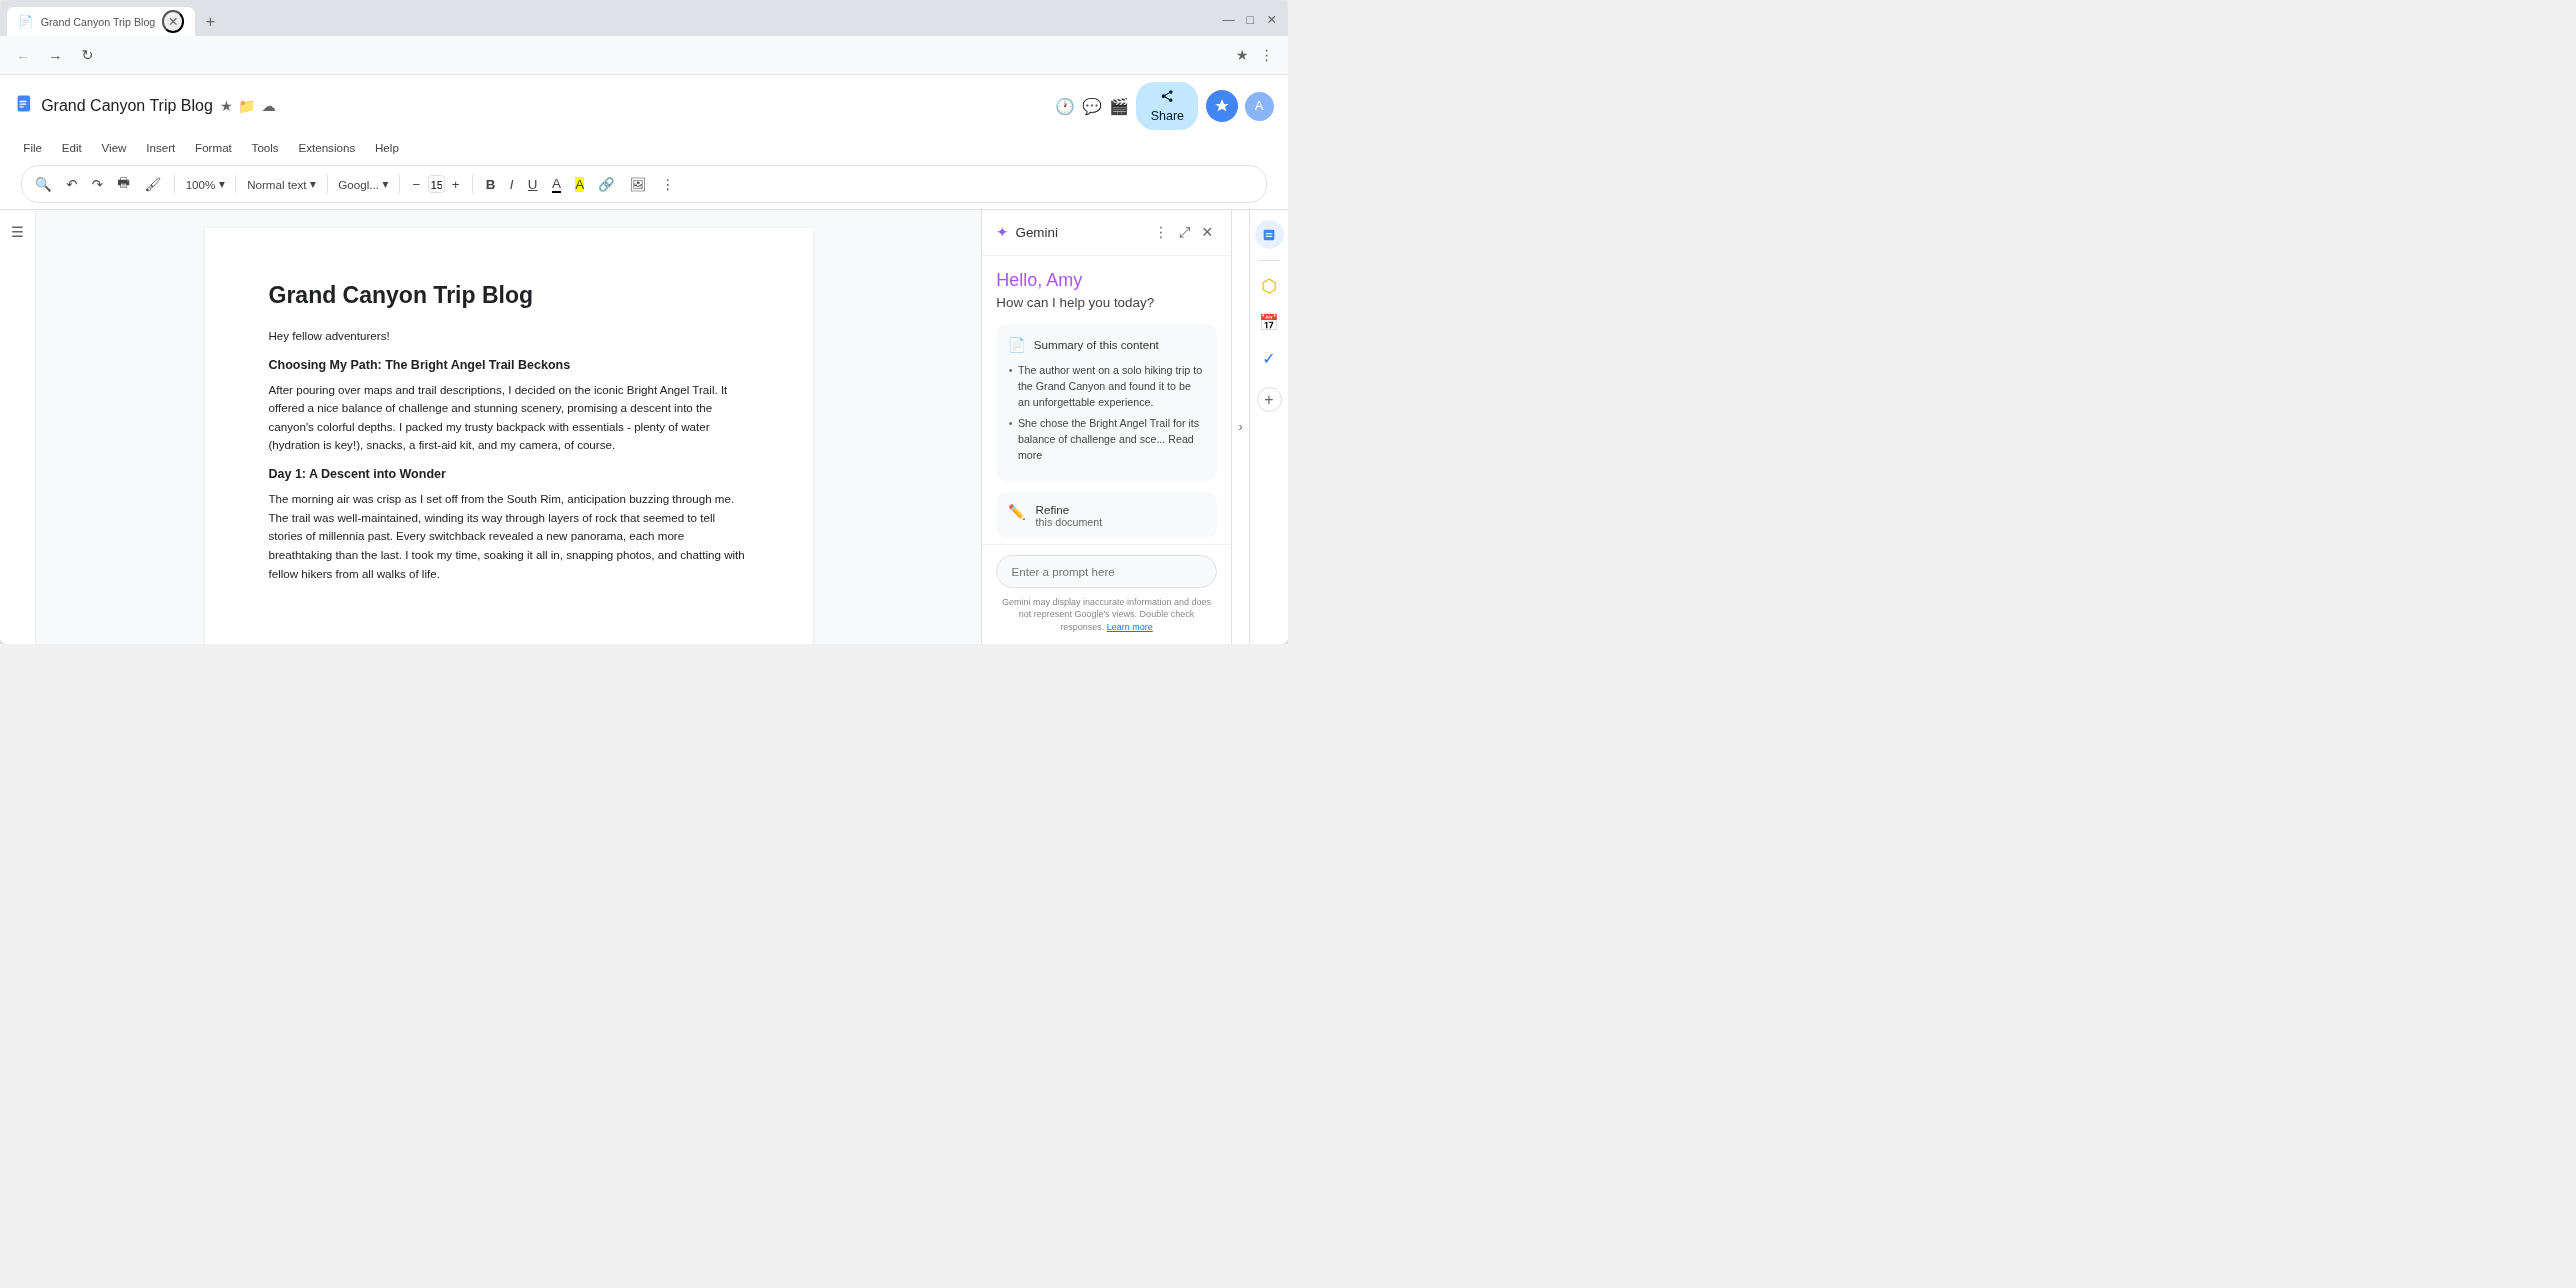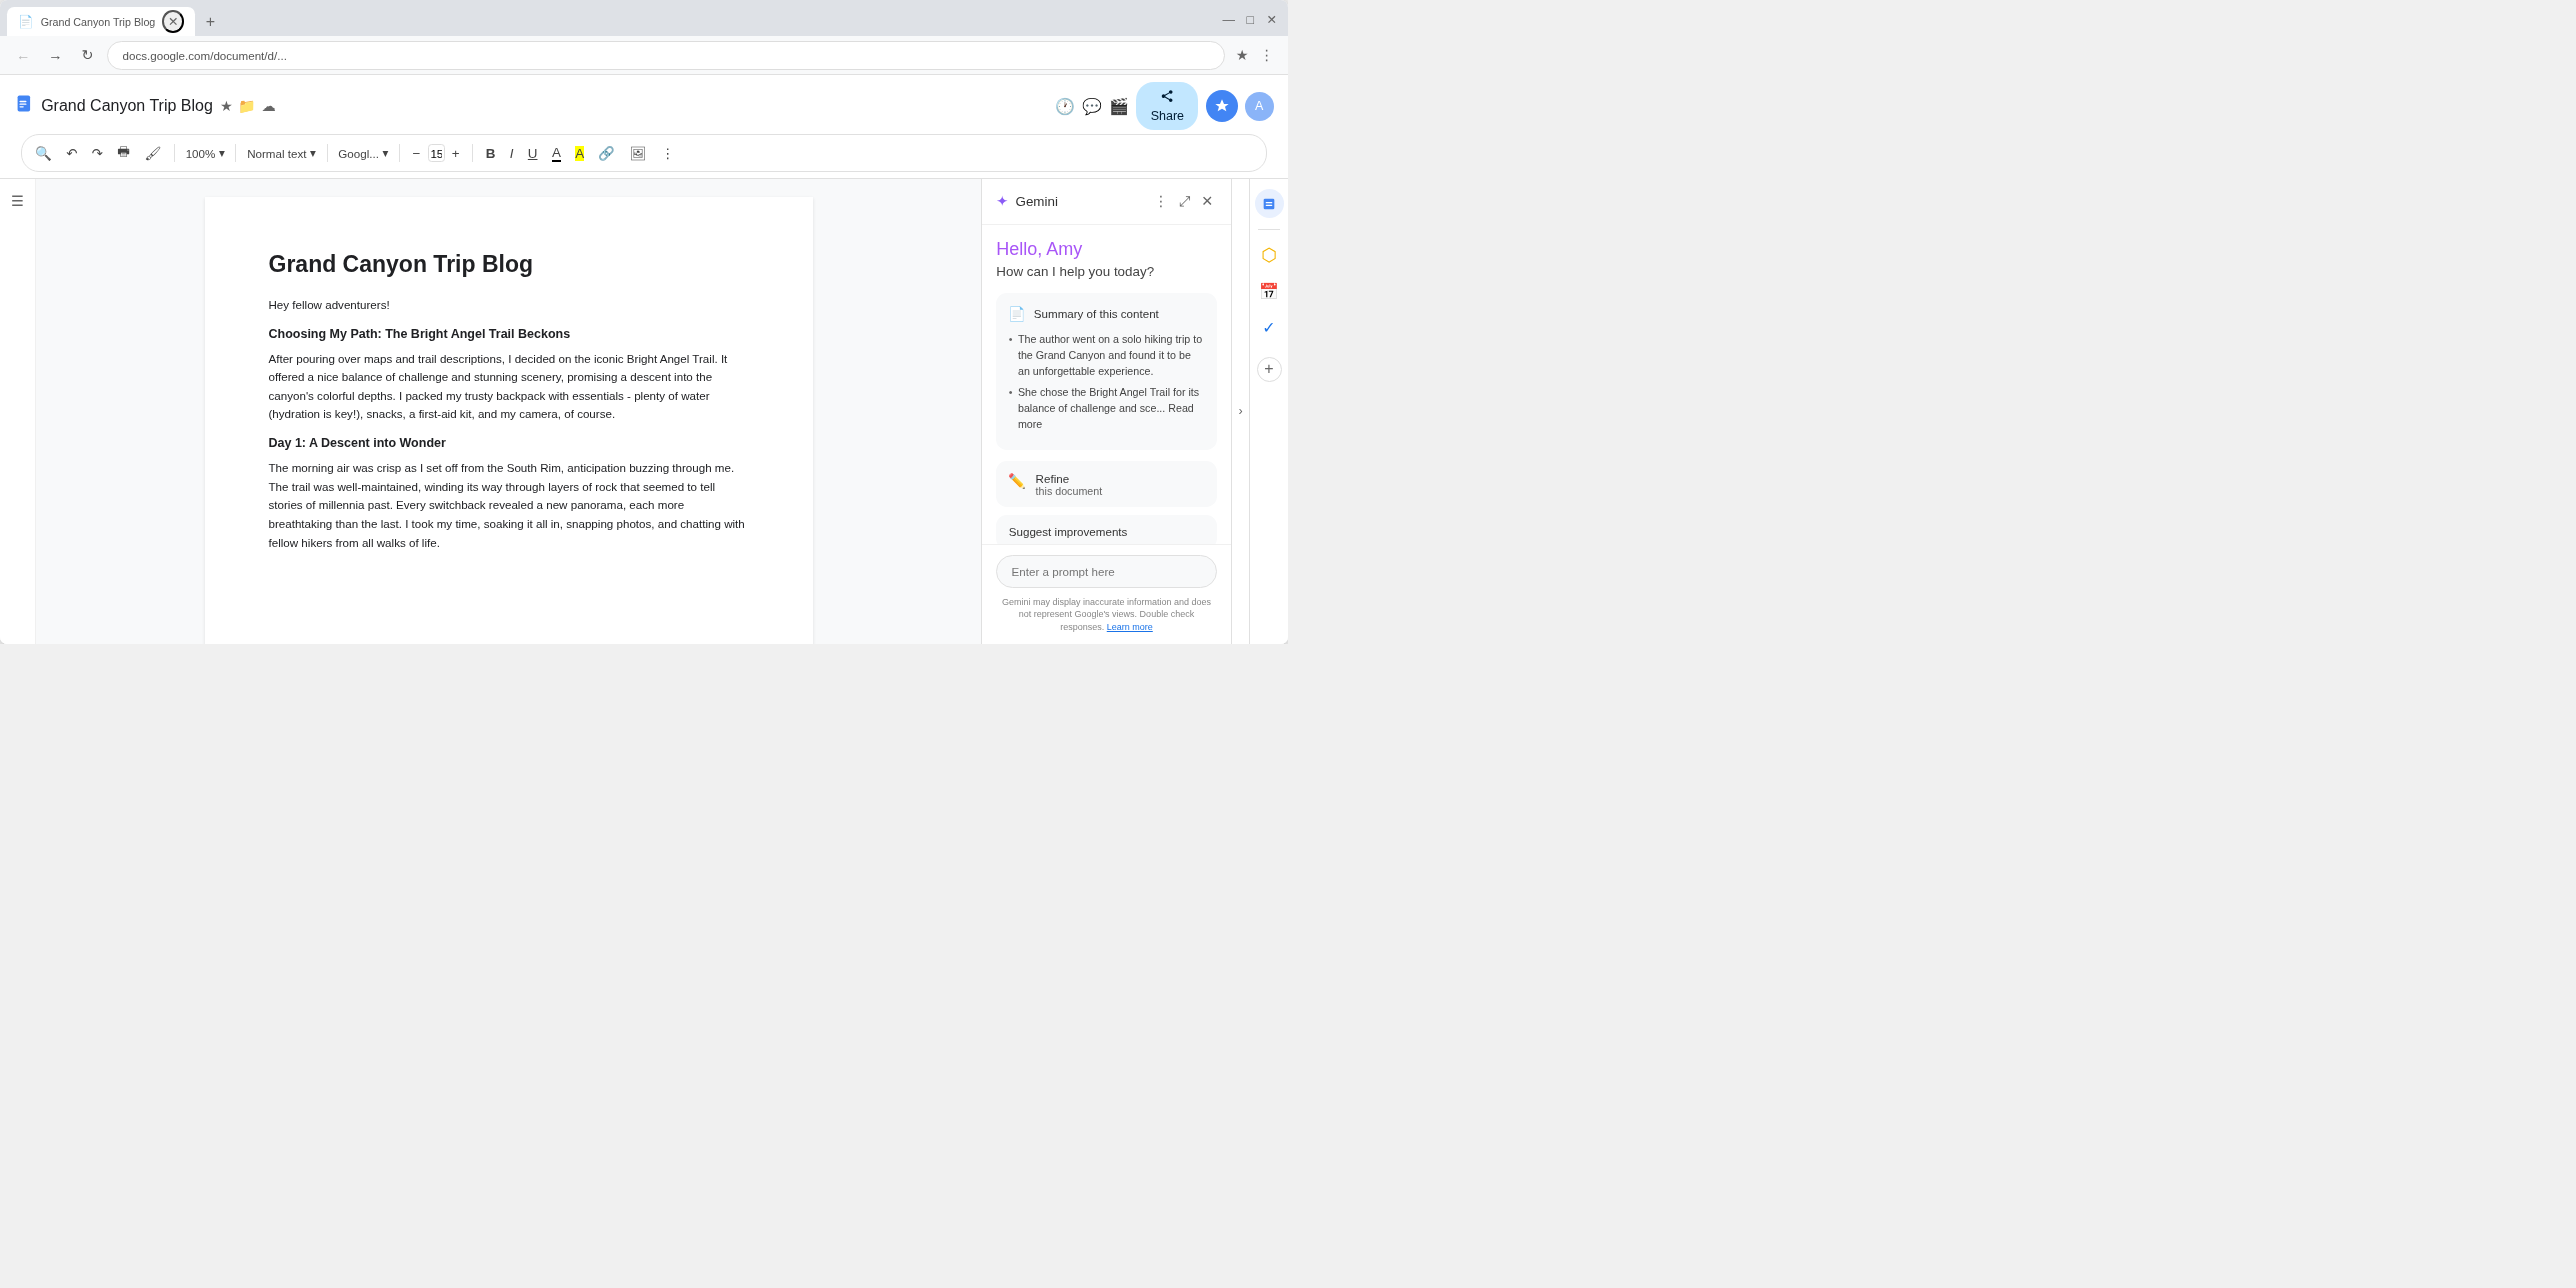--- a/index.html
+++ b/index.html
@@ -115,23 +115,20 @@
       <button class="win-btn">—</button>
       <button class="win-btn">□</button>
       <button class="win-btn">✕</button>
     </div>
   </div>
 
   <div class="address-bar-row">
     <button class="nav-btn disabled">←</button>
     <button class="nav-btn">→</button>
     <button class="nav-btn">↻</button>
-    <div class="address-bar">
-      <span>docs.google.com/document/d/...</span>
-    </div>
     <div class="address-icons">
       <button class="addr-icon-btn">★</button>
       <button class="addr-icon-btn">⋮</button>
     </div>
   </div>
 
   <div class="docs-app">
 
     <div class="docs-header">
       <div class="docs-title-row">
@@ -161,20 +158,30 @@
           </button>
           <button class="gemini-btn">
             <svg width="16" height="16" viewBox="0 0 24 24">
                 <path d="M12 2L9 9H2l5.5 4-2 7L12 16l6.5 4-2-7L22 9h-7z" fill="white"></path>
               </svg>
           </button>
           <div class="avatar">A</div>
         </div>
       </div>
 
+      <div class="menu-bar">
+        <span class="menu-item">File</span>
+        <span class="menu-item">Edit</span>
+        <span class="menu-item">View</span>
+        <span class="menu-item">Insert</span>
+        <span class="menu-item">Format</span>
+        <span class="menu-item">Tools</span>
+        <span class="menu-item">Extensions</span>
+        <span class="menu-item">Help</span>
+      </div>
 
       <div class="toolbar">
         <button class="toolbar-btn">🔍</button>
         <button class="toolbar-btn">↶</button>
         <button class="toolbar-btn">↷</button>
         <button class="toolbar-btn">🖶</button>
         <button class="toolbar-btn">🖌</button>
         <div class="toolbar-separator"></div>
         <button class="toolbar-select">
           <span>100%</span> ▾

